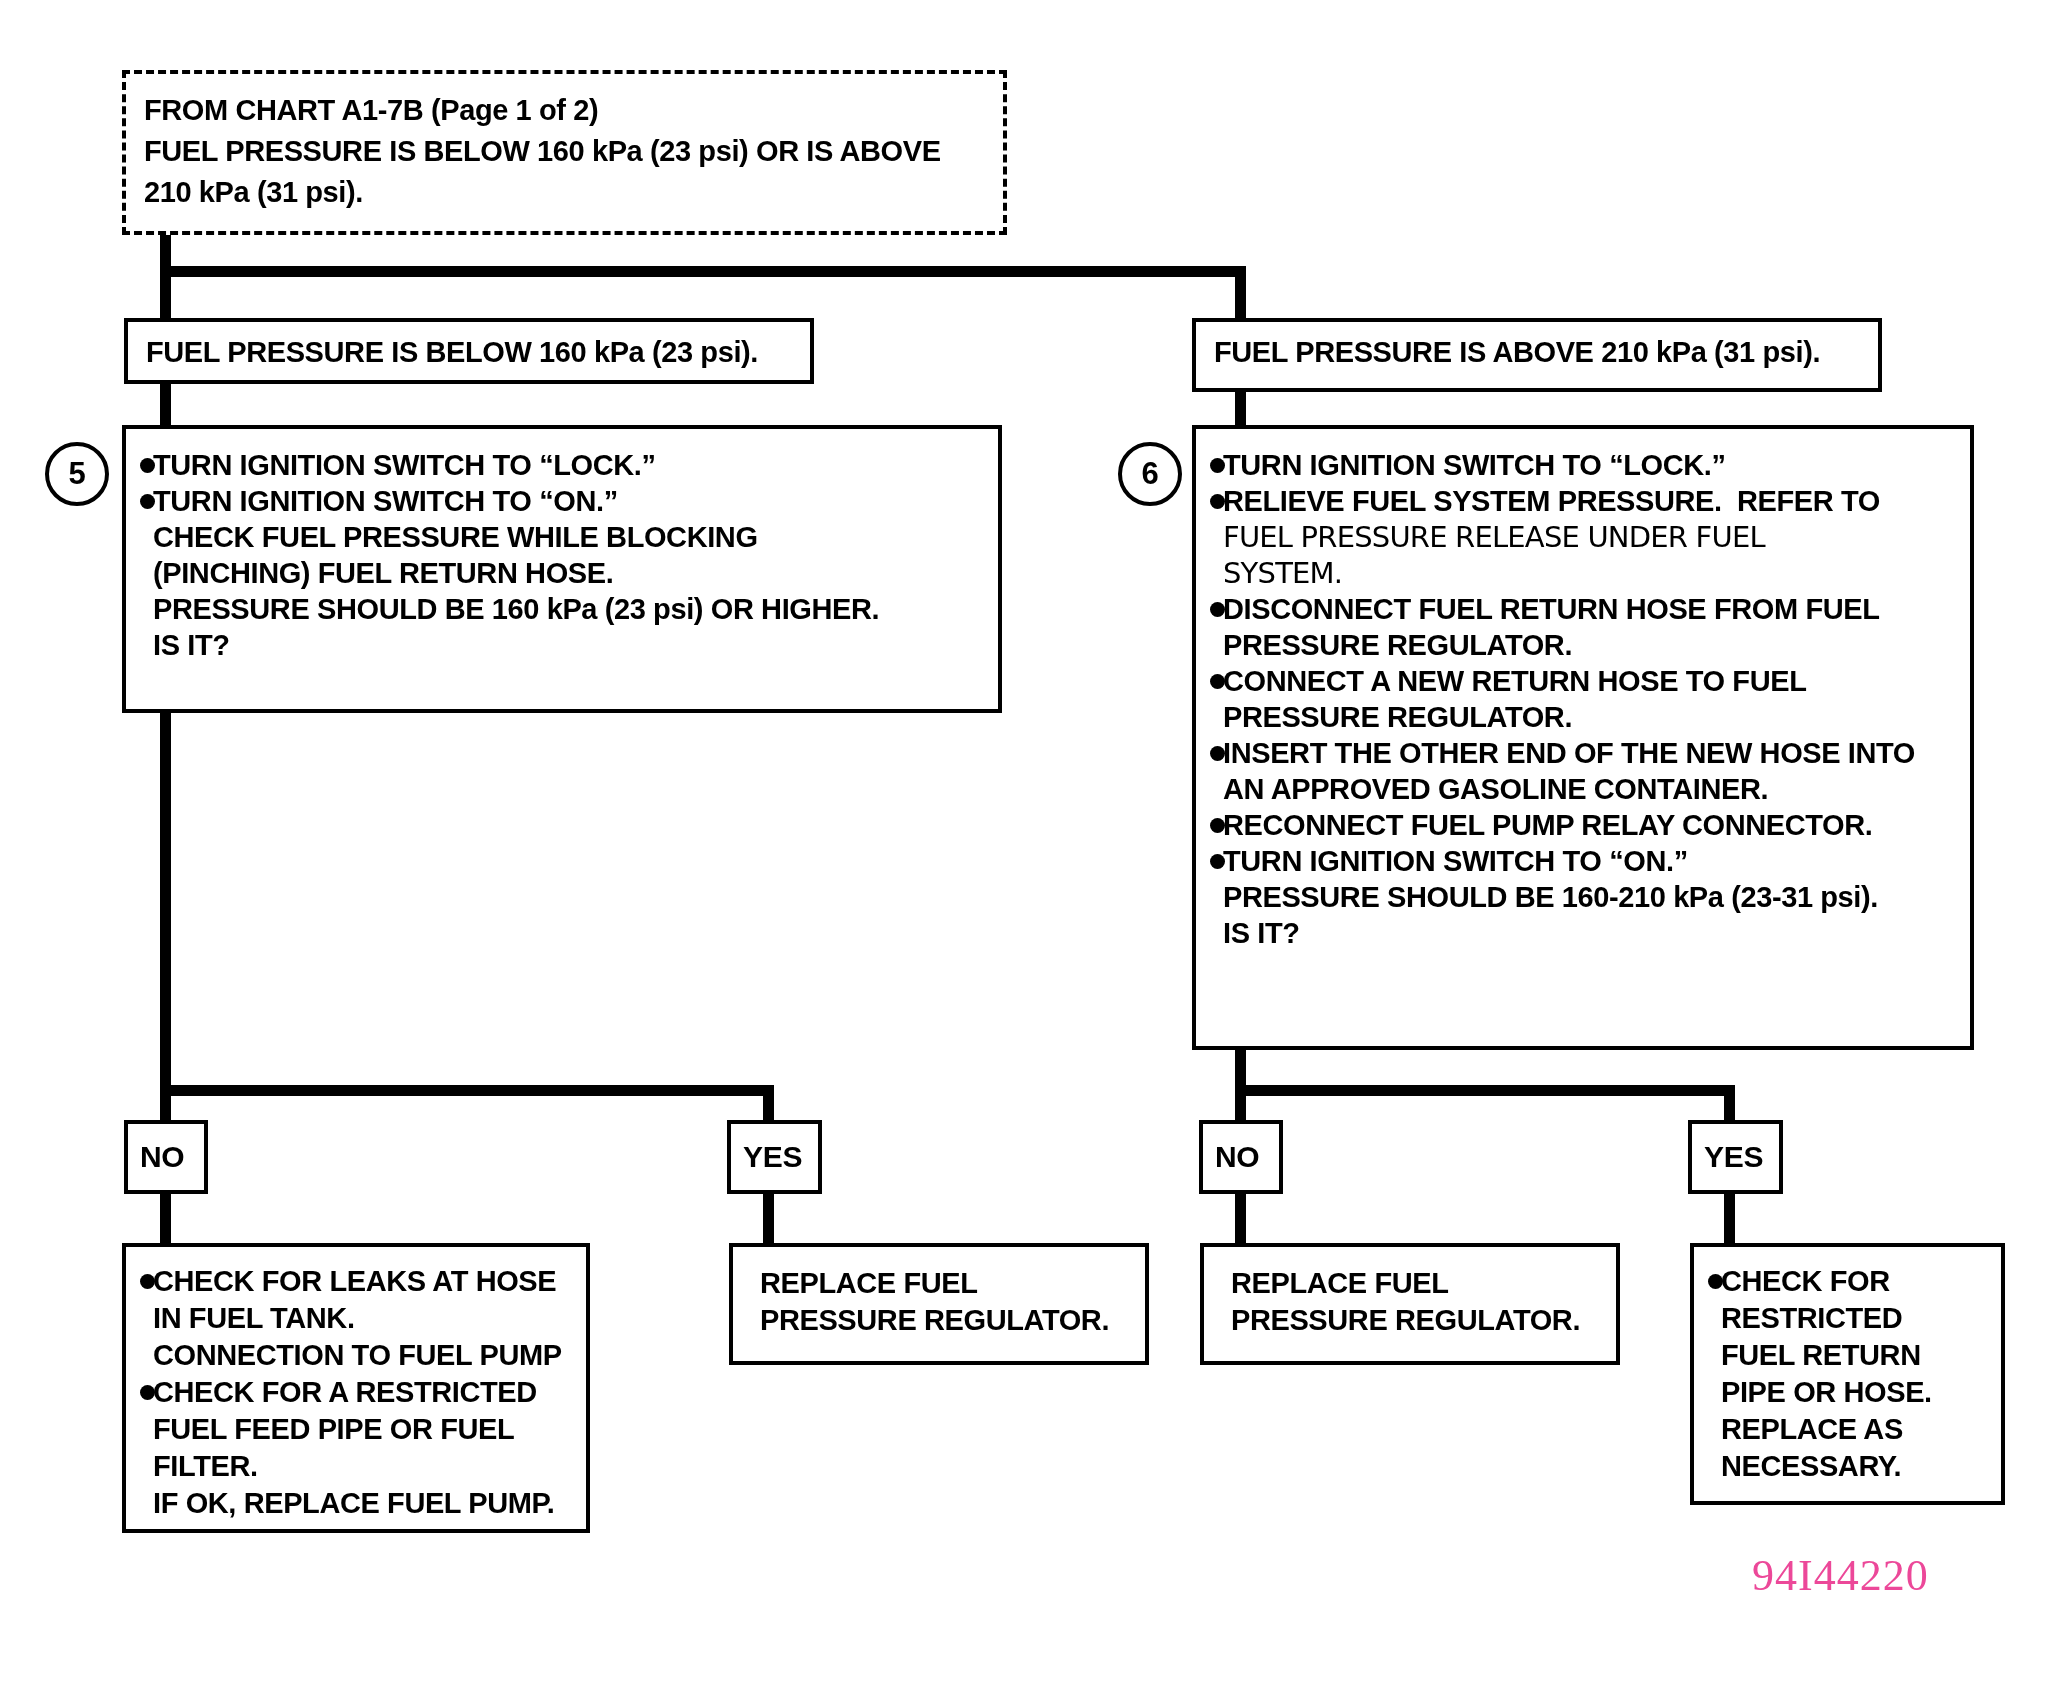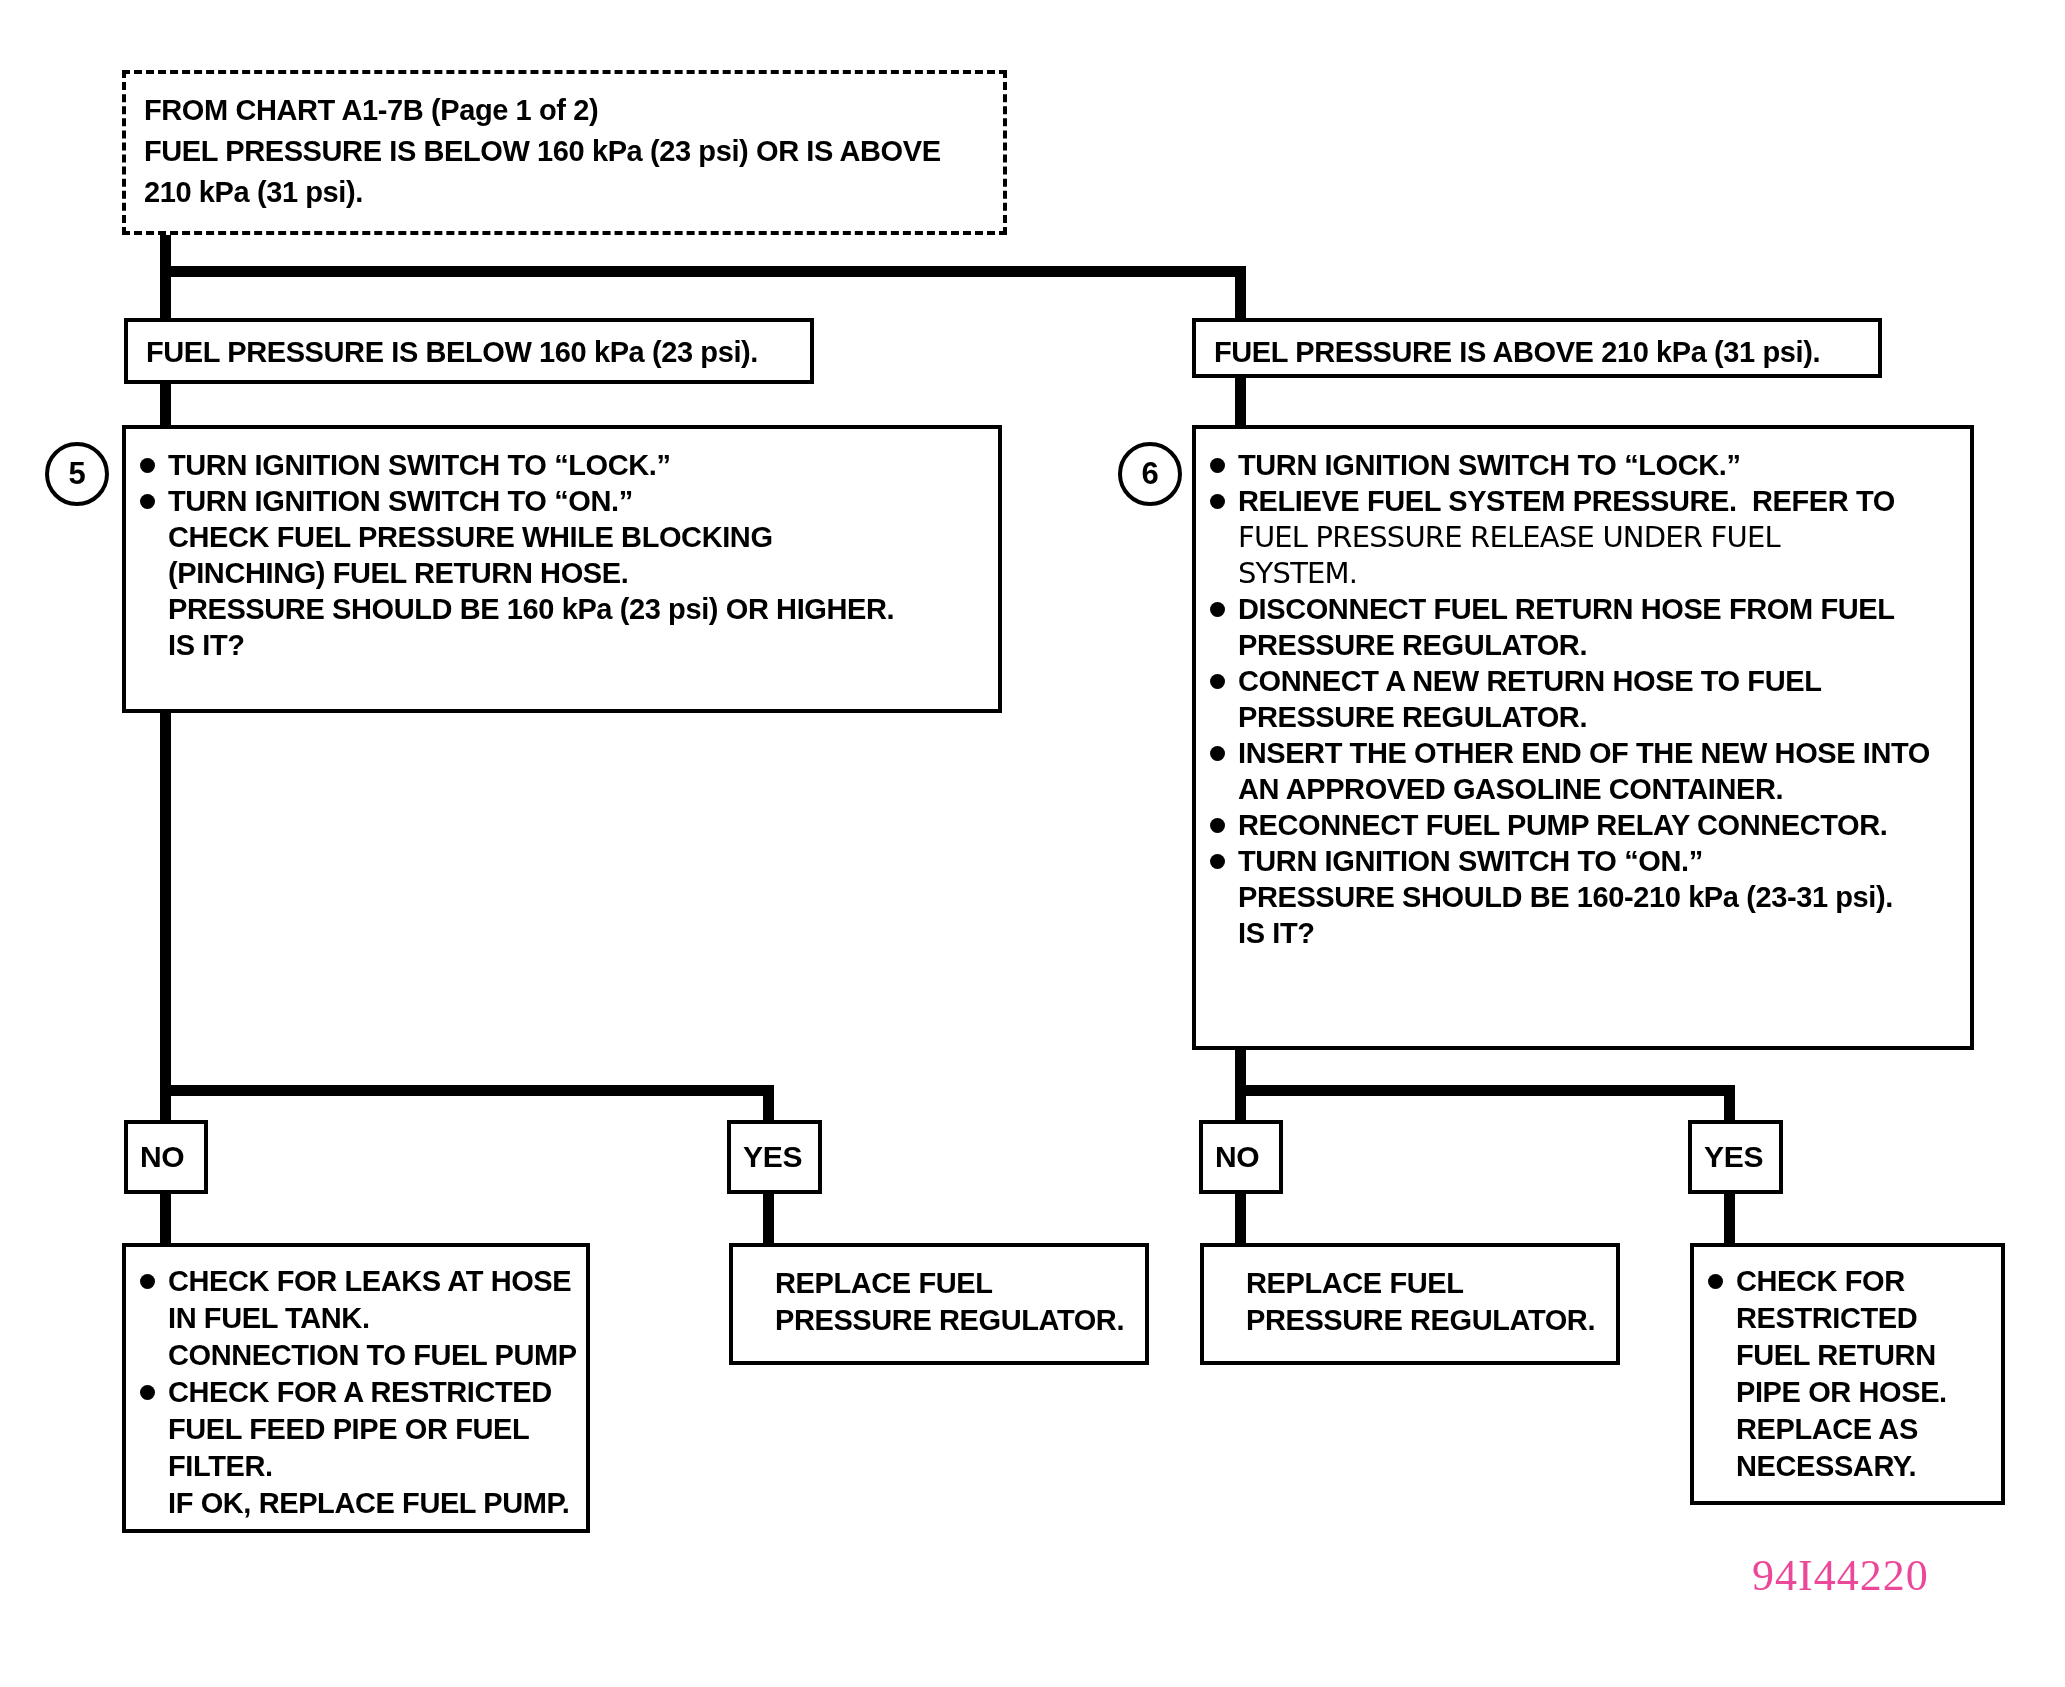--- a/index.html
+++ b/index.html
@@ -52,21 +52,21 @@
   }
 
   
   ul.steps {
     list-style: none;
     margin: 0;
     padding: 0;
   }
   ul.steps > li {
     position: relative;
-    padding-left: 42px;
+    padding-left: 27px;
     margin: 0 0 0 0;
   }
   ul.steps > li .bullet {
     position: absolute;
     left: 14px;
     top: 11px;
     width: 15px;
     height: 15px;
     background: #000000;
     border-radius: 50%;
@@ -151,21 +151,21 @@
 
   <div class="conn" style="left:160px; top:235px; width:11px; height:40px;"></div>
   <div class="conn" style="left:160px; top:266px; width:1086px; height:11px;"></div>
   <div class="conn" style="left:160px; top:266px; width:11px; height:53px;"></div>
   <div class="conn" style="left:1235px; top:266px; width:11px; height:53px;"></div>
 
   <div class="node" style="left:124px; top:318px; width:690px; height:66px; padding:13px 0 0 18px;">
     <div class="txt cond-text">FUEL PRESSURE IS BELOW 160 kPa (23 psi).</div>
   </div>
 
-  <div class="node" style="left:1192px; top:318px; width:690px; height:60px; padding:13px 0 0 18px;">
+  <div class="node" style="left:1192px; top:318px; width:690px; height:74px; padding:13px 0 0 18px;">
     <div class="txt cond-text">FUEL PRESSURE IS ABOVE 210 kPa (31 psi).</div>
   </div>
 
   <div class="conn" style="left:160px; top:378px; width:11px; height:48px;"></div>
   <div class="conn" style="left:1235px; top:378px; width:11px; height:48px;"></div>
 
   <div class="stepnum" style="left:45px; top:442px;">5</div>
 
   <div class="node" style="left:122px; top:425px; width:880px; height:288px; padding:18px 0 0 0;">
     <ul class="steps">

